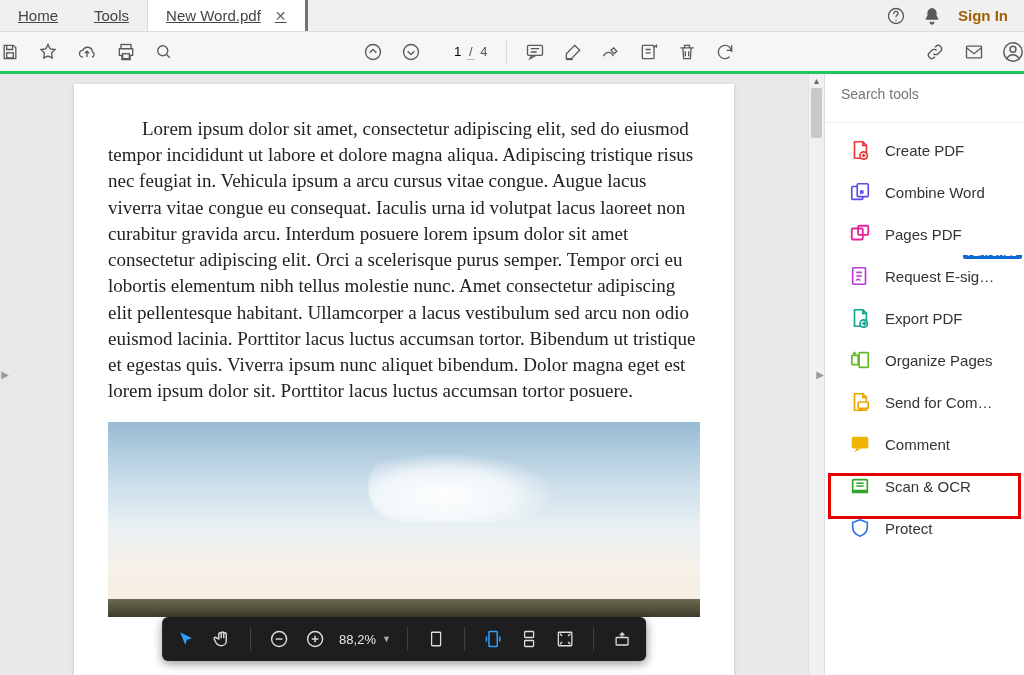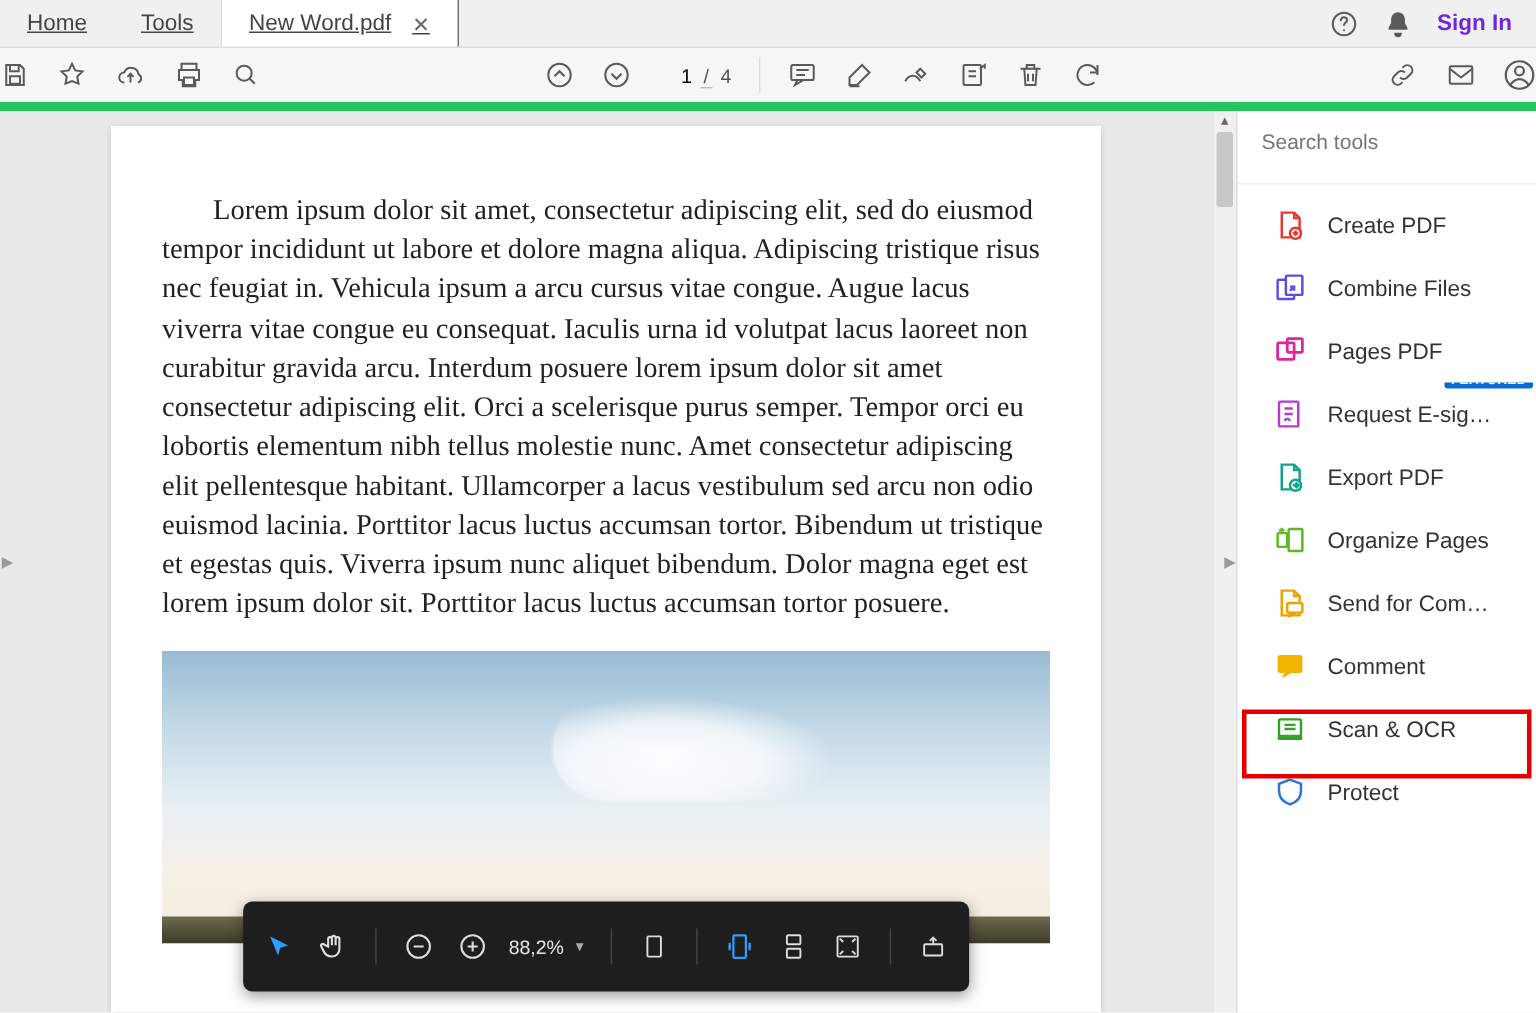--- a/index.html
+++ b/index.html
@@ -1,28 +1,28 @@
 <!DOCTYPE html>
 <html><head>
 <meta charset="utf-8">
 <style>
   * { box-sizing: border-box; margin: 0; padding: 0; }
   body { font-family: "Segoe UI", Tahoma, sans-serif; font-size: 14px; color: #333; background: #f5f5f5; width: 1024px; height: 675px; overflow: hidden; position: relative; }
 
   
   .tabbar { height: 32px; background: #f0f0f0; border-bottom: 1px solid #ddd; display: flex; align-items: stretch; }
   .tab { padding: 0 18px; display: flex; align-items: center; color: #444; cursor: pointer; font-size: 15px; text-decoration: underline; }
-  .tab.doc { background: #fff; border-right: 1px solid #737373; border-left: 1px solid #ddd; gap: 14px; }
+  .tab.doc { background: #fff; border-right: 3px solid #737373; border-left: 1px solid #ddd; gap: 14px; }
   .tab-close { color: #666; font-size: 14px; cursor: pointer; }
   .tabbar .spacer { flex: 1; }
   .tabbar .right { display: flex; align-items: center; gap: 16px; padding-right: 16px; color: #5c5c5c; }
   .tabbar .right .icn { width: 20px; height: 20px; display: flex; align-items: center; justify-content: center; }
 
   
-  .toolbar { height: 42px; background: #f6f6f6; border-bottom: 6px solid #22c55e; display: flex; align-items: center; padding: 0 0; gap: 18px; }
+  .toolbar { height: 42px; background: #f6f6f6; border-bottom: 3px solid #22c55e; display: flex; align-items: center; padding: 0 0; gap: 18px; }
   .toolbar .tgroup { display: flex; align-items: center; gap: 18px; }
   .toolbar .sep { width: 1px; height: 24px; background: #ddd; }
   .toolbar .page { color: #555; font-size: 13px; }
   .toolbar .page input { width: 22px; border: none; background: transparent; text-align: right; }
   .toolbar .grow { flex: 1; }
   .icn { color: #5a5a5a; fill: #5a5a5a; stroke: #5a5a5a; }
   .icn svg { display: block; }
 
   
   .main { display: flex; height: calc(675px - 74px); }
@@ -35,29 +35,29 @@
   .panel-search { padding: 12px 16px 20px; border-bottom: 1px solid #eee; }
   .panel-search input { width: 100%; border: none; outline: none; font-size: 14px; color: #777; }
   .tool-list { padding-top: 6px; }
   .tool-item { display: flex; align-items: center; gap: 14px; padding: 10px 24px; cursor: pointer; position: relative; font-size: 15px; color: #333; white-space: nowrap; overflow: hidden; text-overflow: ellipsis; }
   .tool-item .ticn { width: 22px; height: 22px; display: flex; align-items: center; justify-content: center; }
   .tool-item .tlabel { overflow: hidden; text-overflow: ellipsis; }
   .badge { position: absolute; top: -8px; right: 2px; background: #0a6bd6; color: #fff; font-size: 9px; padding: 1px 4px; border-radius: 2px; font-weight: 600; letter-spacing: 0.3px; }
   .highlight-box { position: absolute; border: 3px solid #e30000; pointer-events: none; }
 
   
-  .page-view { width: 660px; background: #fff; box-shadow: 0 1px 4px rgba(0,0,0,.15); padding: 44px 34px 0; position: relative; }
+  .page-view { width: 660px; background: #fff; box-shadow: 0 1px 4px rgba(0,0,0,.15); padding: 32px 34px 0; position: relative; }
   .page-text { font-family: "Times New Roman", Times, serif; font-size: 19px; line-height: 1.38; color: #222; text-indent: 34px; text-align: left; }
   .page-image { margin-top: 18px; height: 195px; position: relative; overflow: hidden; }
   .sky { position: absolute; inset: 0; background: linear-gradient(to bottom, #98bbd4 0%, #c9dde9 30%, #eaf1f4 55%, #f6f0e7 75%, #f5ece0 100%); }
   .clouds { position: absolute; top: 30px; left: 260px; width: 190px; height: 70px; border-radius: 60px; background: radial-gradient(ellipse at 40% 60%, rgba(255,255,255,.95) 0%, rgba(255,255,255,.7) 40%, transparent 70%); filter: blur(1px); }
   .ground { position: absolute; left: 0; right: 0; bottom: 0; height: 18px; background: linear-gradient(to bottom, #6c6a50 0%, #3e3a2a 100%); }
 
   
-  .float-toolbar { position: absolute; left: 50%; transform: translateX(-50%); bottom: 14px; height: 60px; background: #1e1e1e; border-radius: 6px; display: flex; align-items: center; padding: 0 12px; gap: 12px; color: #e6e6e6; box-shadow: 0 3px 10px rgba(0,0,0,.4); }
+  .float-toolbar { position: absolute; left: 50%; transform: translateX(-50%); bottom: 14px; height: 44px; background: #1e1e1e; border-radius: 6px; display: flex; align-items: center; padding: 0 12px; gap: 12px; color: #e6e6e6; box-shadow: 0 3px 10px rgba(0,0,0,.4); }
   .float-toolbar .fsep { width: 1px; height: 24px; background: #444; margin: 0 4px; }
   .float-toolbar .ficn { width: 24px; height: 24px; display: flex; align-items: center; justify-content: center; color: #ddd; cursor: pointer; }
   .float-toolbar .zoom { font-size: 13px; display: flex; align-items: center; gap: 6px; }
   .float-toolbar .arrow-blue { color: #2f9fff; }
   .float-toolbar .blue { color: #2f9fff; }
 
   
   .expand-handle { position: absolute; width: 10px; height: 30px; display: flex; align-items: center; justify-content: center; color: #9a9a9a; font-size: 10px; cursor: pointer; top: 50%; margin-top: -15px; }
   .expand-left { left: 0; }
   .expand-right { right: 0; }
@@ -83,21 +83,21 @@
           <circle cx="12" cy="12" r="9"></circle>
           <path d="M9.5 9a2.5 2.5 0 015 0c0 1.5-2.5 2-2.5 3.8" stroke-linecap="round"></path>
           <circle cx="12" cy="17" r="0.8" fill="currentColor" stroke="none"></circle>
         </svg>
       </span>
     <span class="icn">
         <svg width="20" height="20" viewBox="0 0 24 24" fill="currentColor">
           <path d="M12 3a5 5 0 00-5 5v3.5L5 15v1h14v-1l-2-3.5V8a5 5 0 00-5-5zm0 19a2.5 2.5 0 002.5-2.5h-5A2.5 2.5 0 0012 22z"></path>
         </svg>
       </span>
-    <span style="font-weight:600;color:#6d28d9;font-size:15px">Sign In</span>
+    <span style="font-weight:600;color:#a16207;font-size:15px">Sign In</span>
   </div>
 </div>
 
 <div class="toolbar">
   <div class="tgroup">
     <span class="icn">
         <svg width="20" height="20" viewBox="0 0 24 24" fill="none" stroke="currentColor" stroke-width="1.6">
           <path d="M5 4h11l3 3v13H5z"></path>
           <path d="M8 4v5h7V4"></path>
           <rect x="8" y="13" width="8" height="6"></rect>
@@ -314,21 +314,21 @@
       </div>
 
       <div class="tool-item">
         <span class="ticn">
             <svg width="22" height="22" viewBox="0 0 24 24" fill="none" stroke="#5b4de2" stroke-width="1.8">
               <rect x="3" y="6" width="12" height="14" rx="1" fill="#fff"></rect>
               <rect x="9" y="3" width="12" height="14" rx="1" fill="#fff"></rect>
               <path d="M12 14l3-3M15 14v-3h-3"></path>
             </svg>
           </span>
-        <span class="tlabel">Combine Files</span>
+        <span class="tlabel">Combine Word</span>
       </div>
 
       <div class="tool-item">
         <span class="ticn">
             <svg width="22" height="22" viewBox="0 0 24 24" fill="none" stroke="#e0249a" stroke-width="2">
               <rect x="3" y="6" width="12" height="12" rx="1"></rect>
               <rect x="10" y="3" width="11" height="10" rx="1"></rect>
             </svg>
           </span>
         <span class="tlabel">Pages PDF</span>

